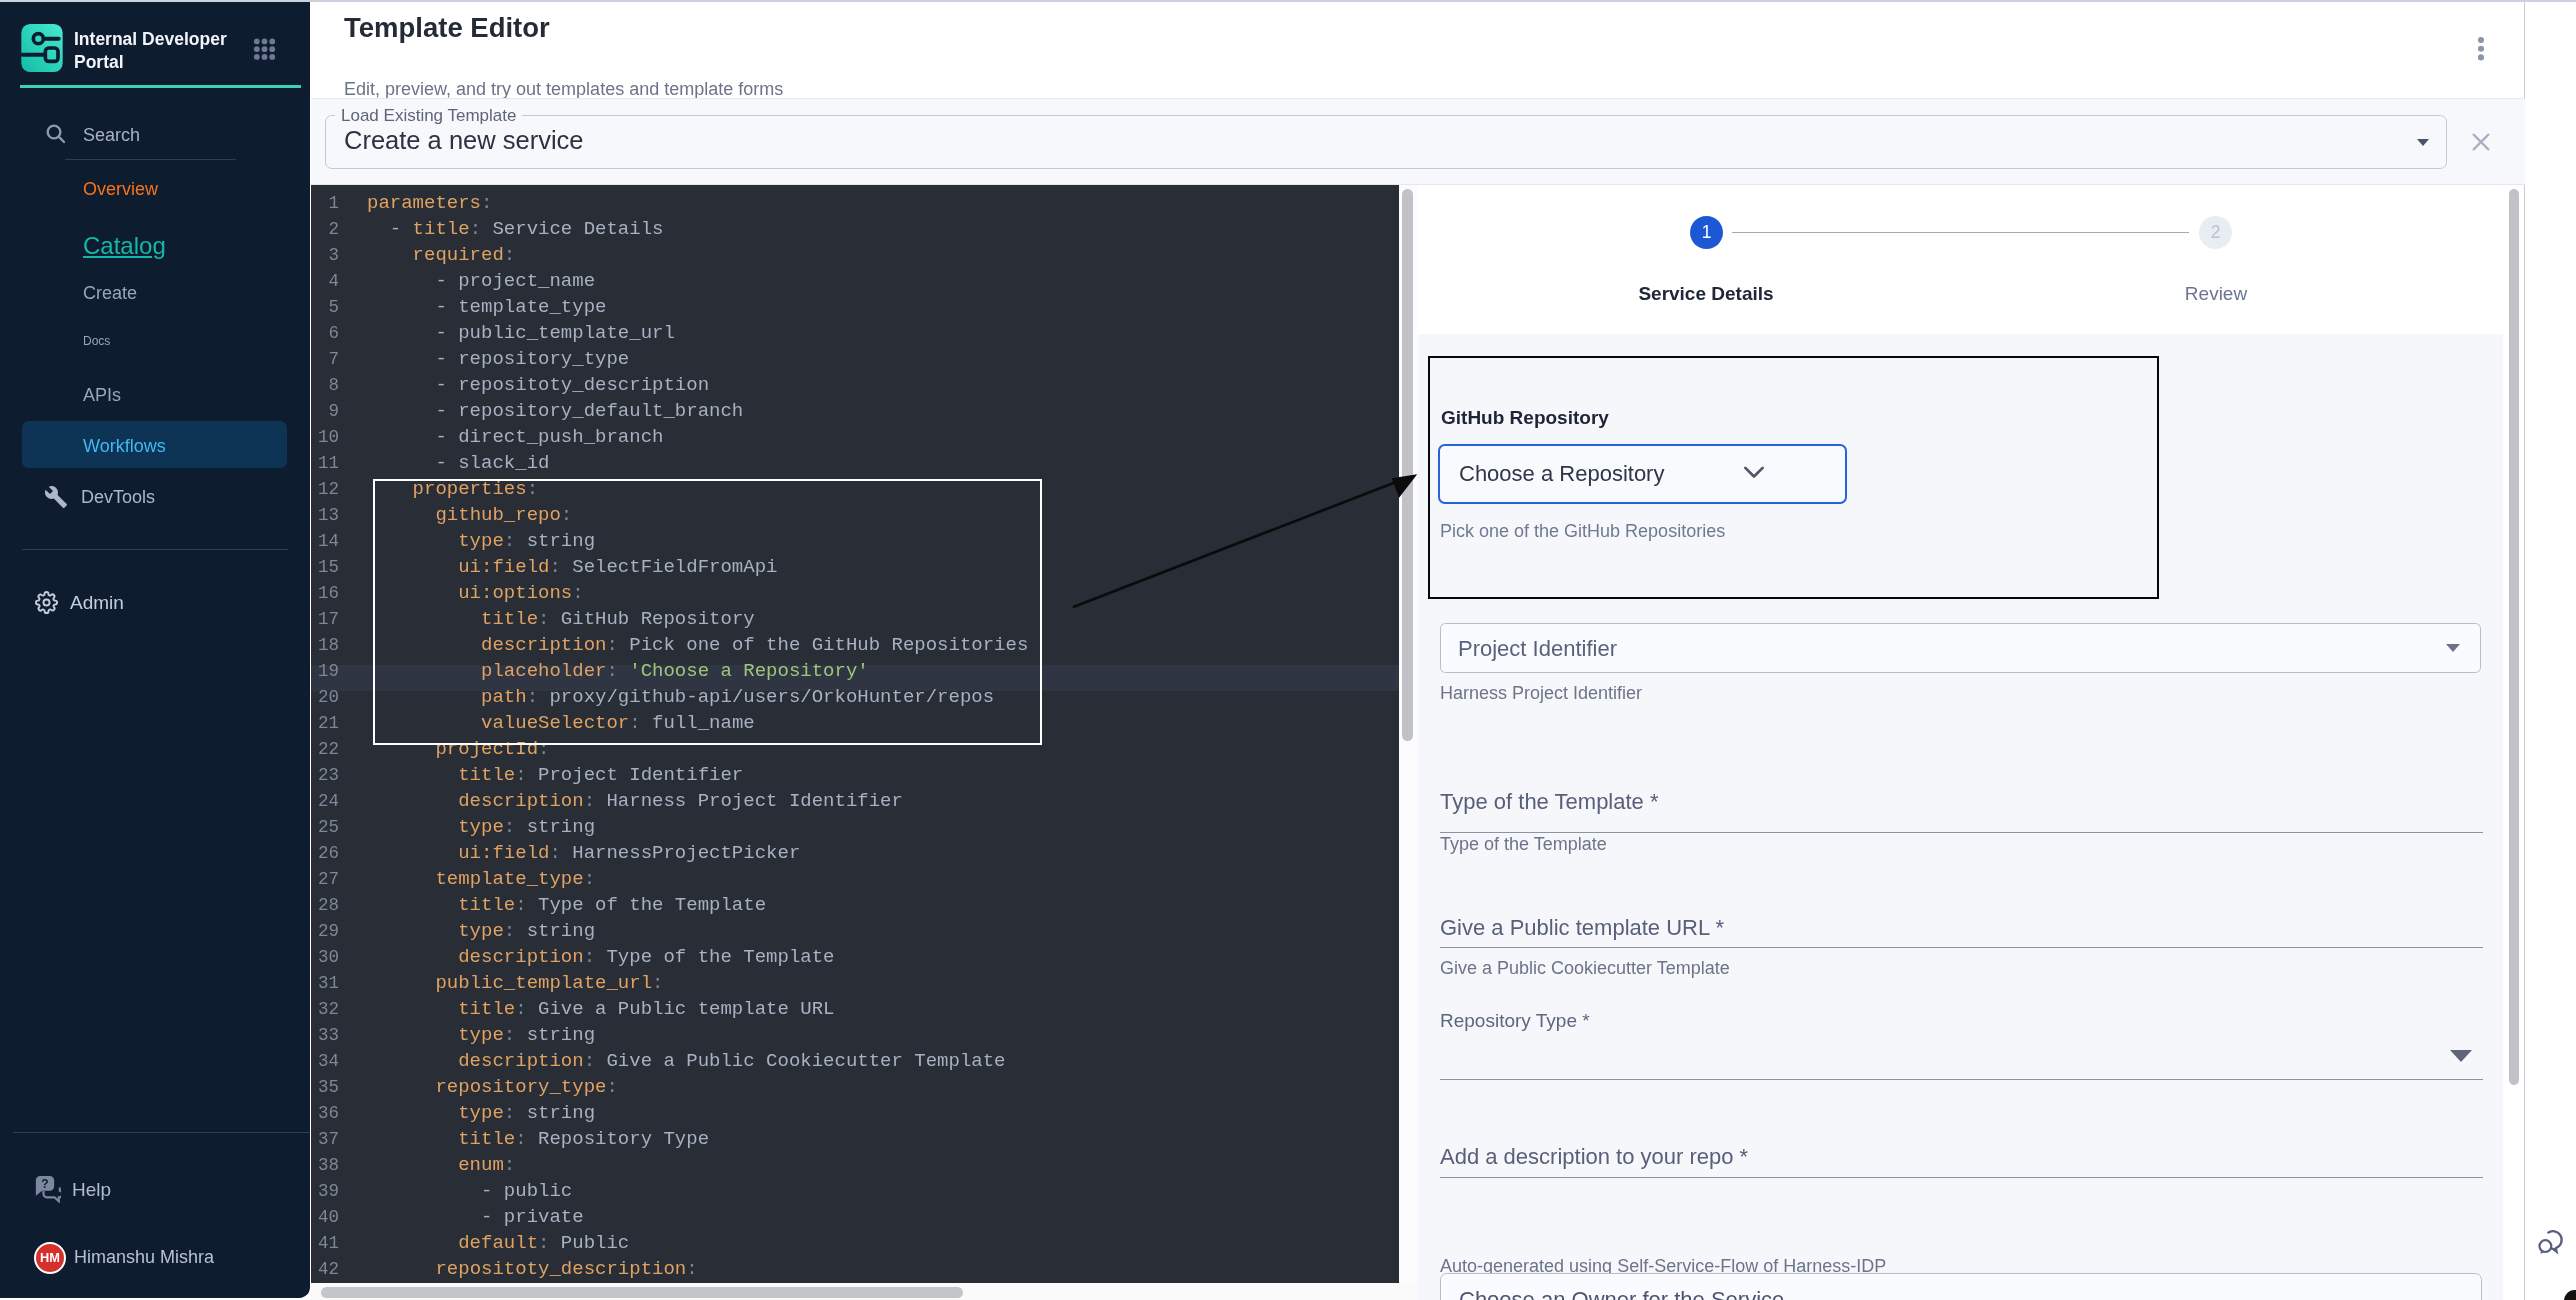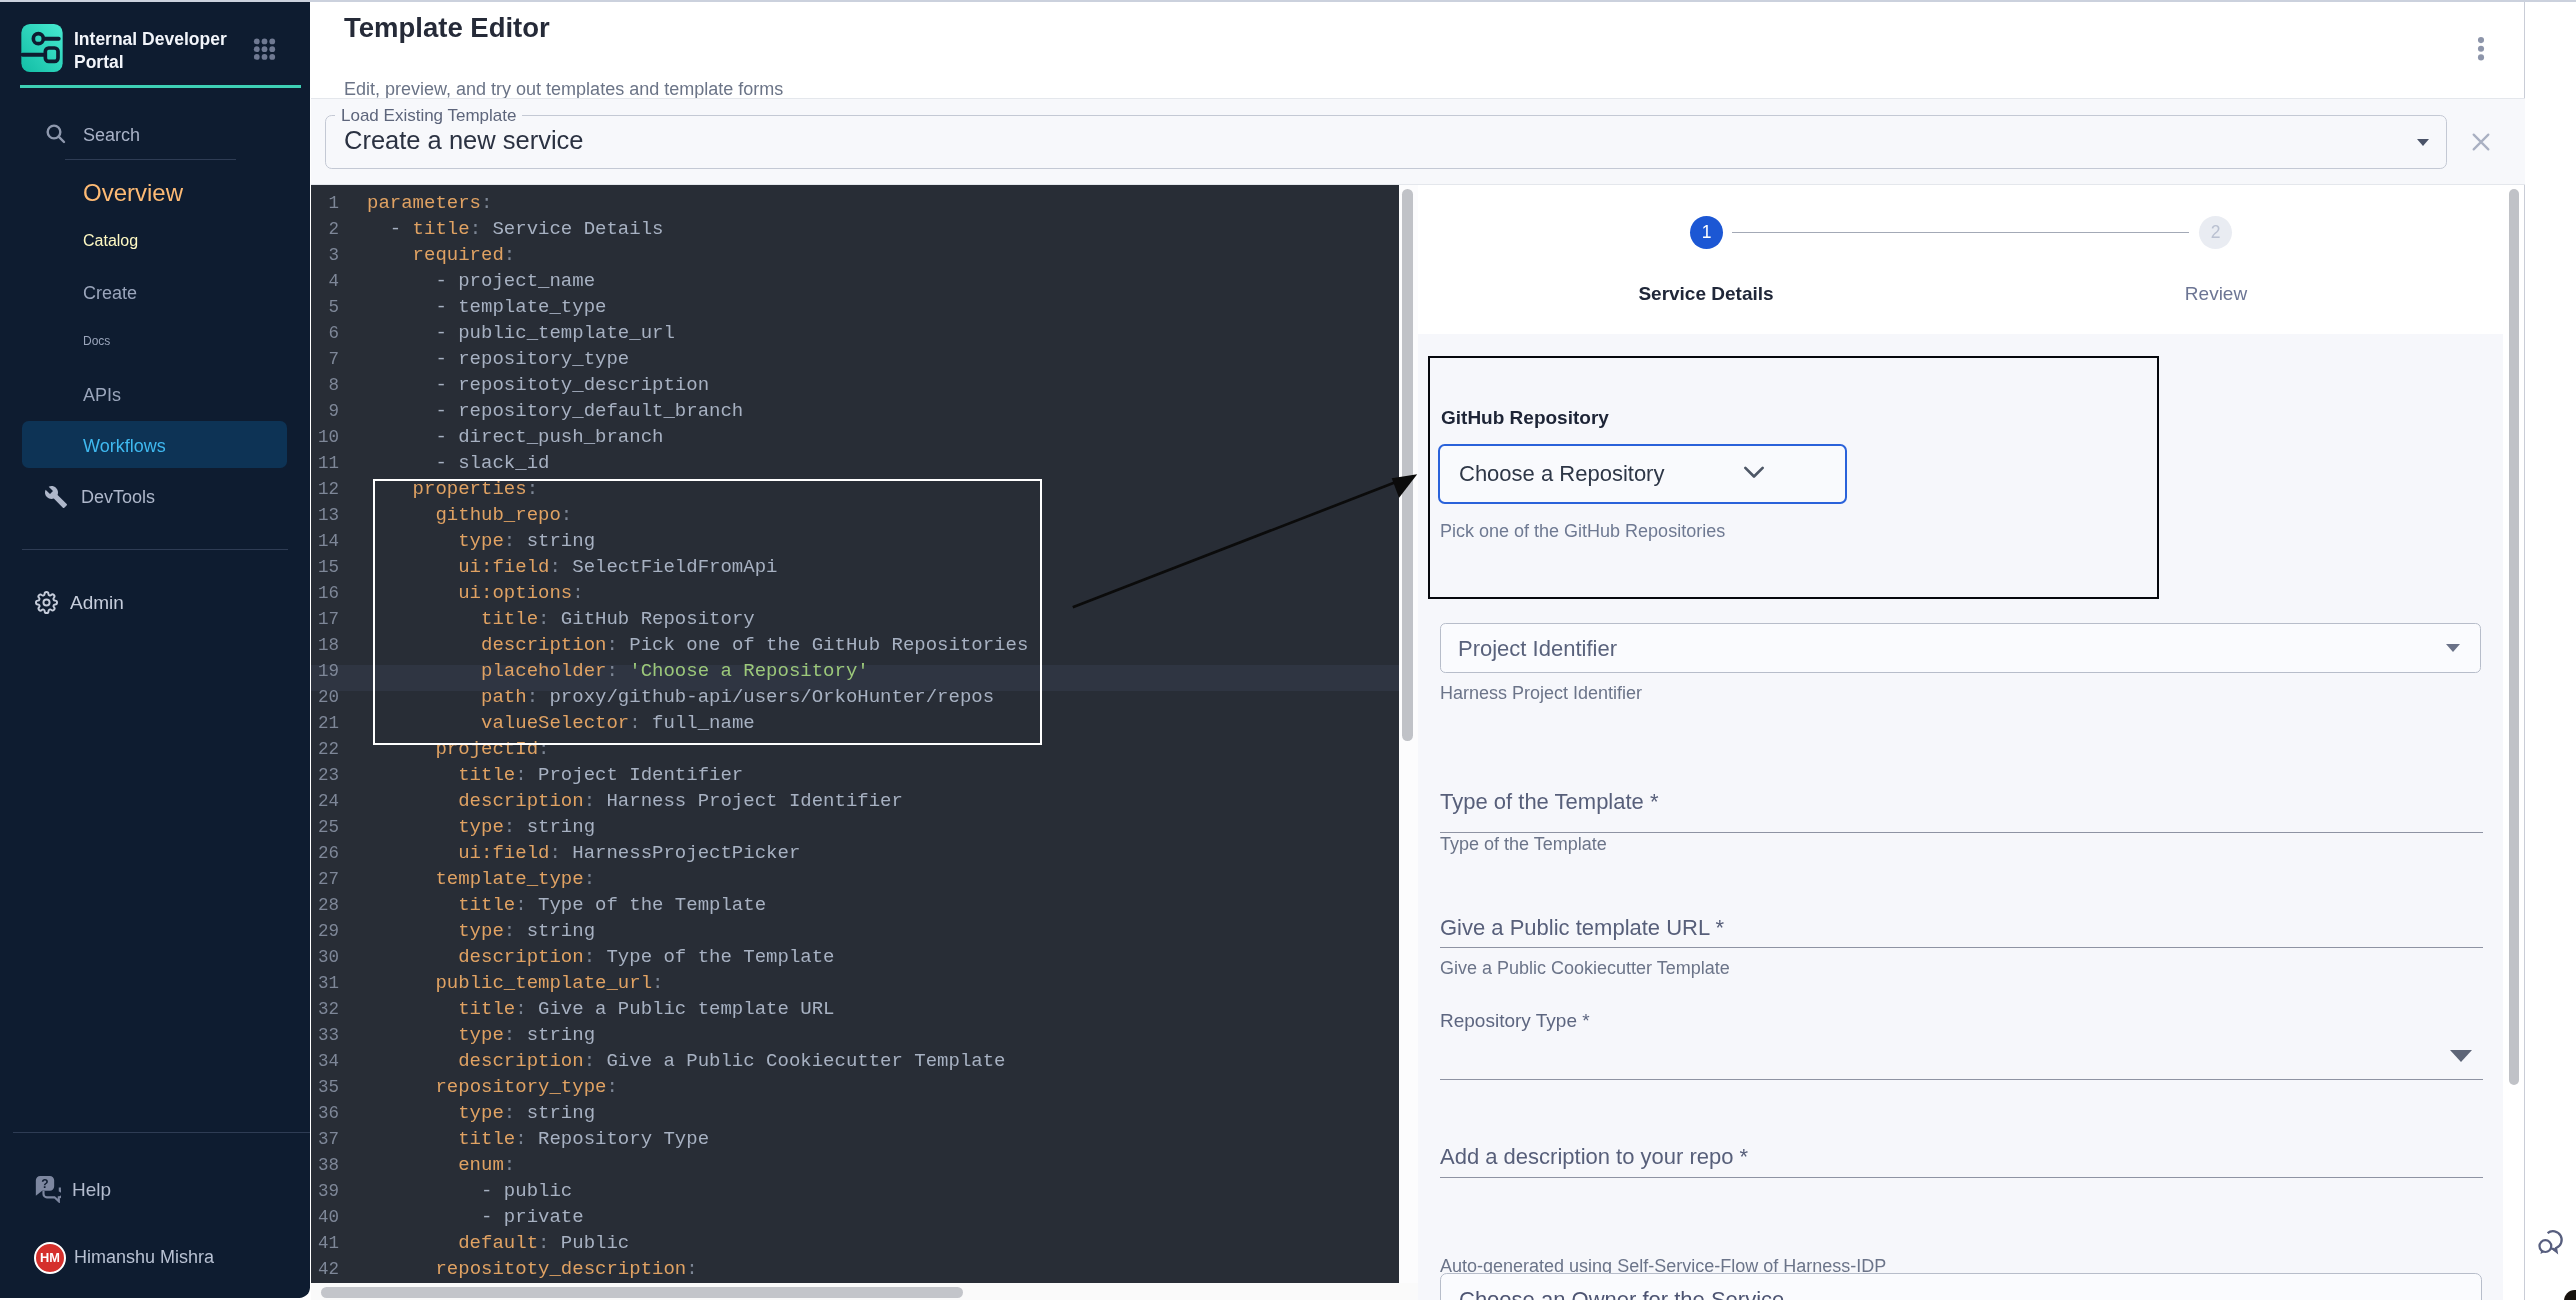--- a/index.html
+++ b/index.html
@@ -51,22 +51,22 @@
     </svg>
     <div class="abs" style="left:20px;top:83px;width:281px;height:3.4px;background:#3ed0b5;"></div>
 
     <svg class="abs" style="left:44px;top:120px;" width="24" height="24" viewBox="0 0 36 36">
       <circle cx="15" cy="15" r="9.5" fill="none" stroke="#8e98ad" stroke-width="3.6"></circle>
       <line x1="22" y1="22" x2="30" y2="30" stroke="#8e98ad" stroke-width="3.6" stroke-linecap="round"></line>
     </svg>
     <div class="abs" style="left:83px;top:123px;font-size:18px;color:#a8b1c6;">Search</div>
     <div class="abs" style="left:65px;top:157px;width:171px;height:1.3px;background:#2e3c54;"></div>
 
-    <div class="abs" style="left:83px;top:177px;font-size:24px;color:#fdba74;text-align:right;">Overview</div>
-    <div class="abs" style="left:83px;top:230px;font-size:16px;color:#fef9c3;">Catalog</div>
+    <div class="abs" style="left:83px;top:177px;font-size:18px;color:#f97316;text-align:right;">Overview</div>
+    <div class="abs" style="left:83px;top:230px;font-size:24px;color:#14b8a6;text-decoration:underline;">Catalog</div>
     <div class="abs" style="left:83px;top:281px;font-size:18px;color:#9aa5bb;">Create</div>
     <div class="abs" style="left:83px;top:332px;font-size:12px;color:#9aa5bb;">Docs</div>
     <div class="abs" style="left:83px;top:383px;font-size:18px;color:#9aa5bb;">APIs</div>
 
     <div class="abs" style="left:21.5px;top:419px;width:265px;height:47px;background:#0d3355;border-radius:6.7px;"></div>
     <div class="abs" style="left:83px;top:434px;font-size:18px;color:#3fb9f0;">Workflows</div>
 
     <svg class="abs" style="left:44px;top:483px;" width="24" height="24" viewBox="0 0 24 24">
       <path fill="#aeb7ca" d="M22.7 19l-9.1-9.1c.9-2.3.4-5-1.5-6.9-2-2-5-2.4-7.4-1.3L9 6 6 9 1.6 4.7C.4 7.1.9 10.1 2.9 12.1c1.9 1.9 4.6 2.4 6.9 1.5l9.1 9.1c.4.4 1 .4 1.4 0l2.3-2.3c.5-.4.5-1.1.1-1.4z"></path>
     </svg>

